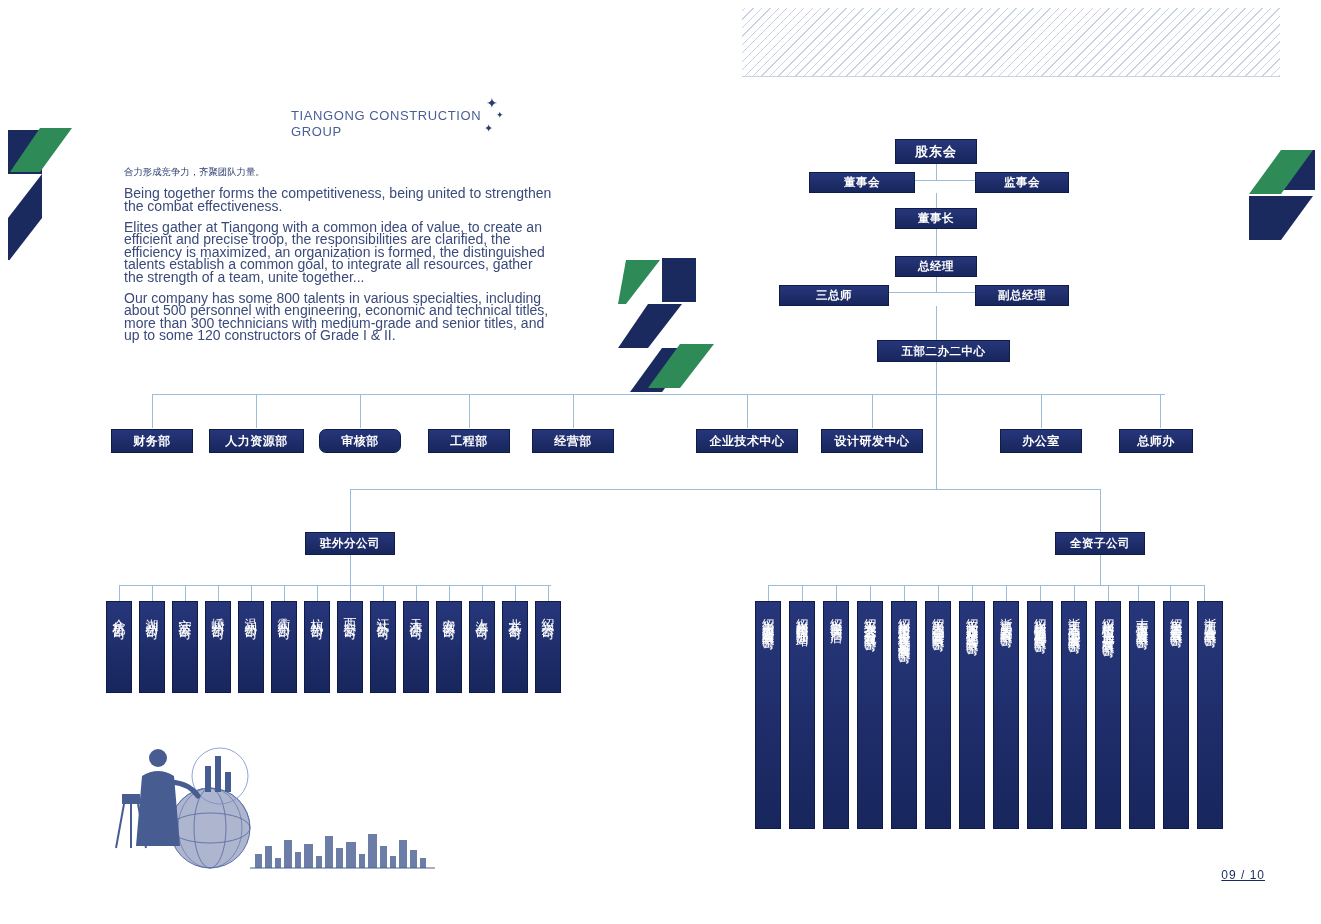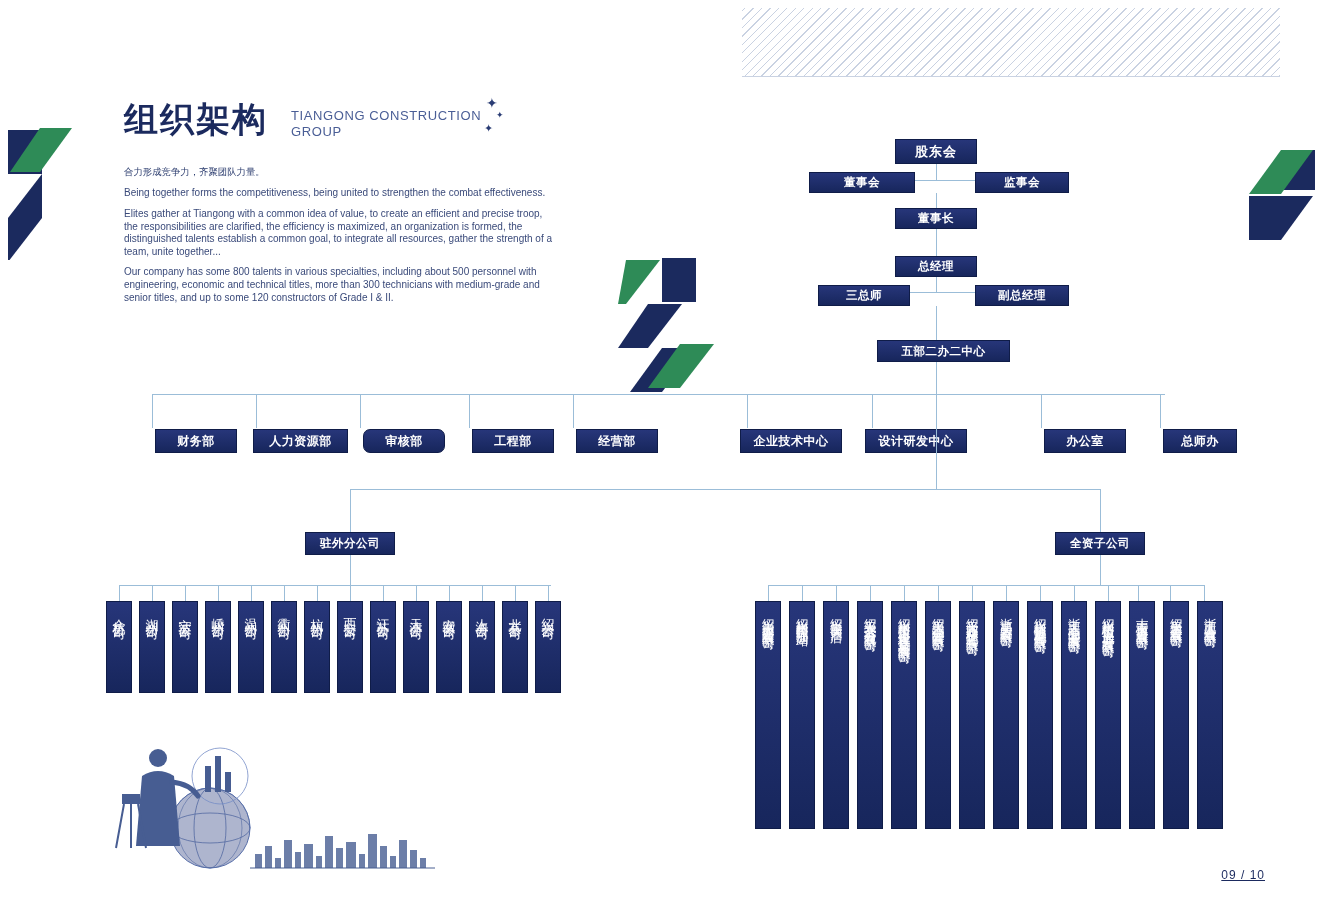--- a/index.html
+++ b/index.html
@@ -75,21 +75,21 @@
     top: 165px;
     width: 430px;
   }
   .para p {
     margin: 0 0 8px 0;
     font-size: 9.4px;
     line-height: 14.4px;
     color: #2b3c6e;
   }
   .para p.en {
-    font-size: 10px;
+    font-size: 14px;
     line-height: 12.6px;
     color: #3a4a7a;
   }
 
   
   .node {
     position: absolute;
     box-sizing: border-box;
     background: linear-gradient(180deg, #27367a 0%, #17265c 100%);
     color: #ffffff;
@@ -103,21 +103,20 @@
     white-space: nowrap;
   }
   .node.sm {
     font-size: 11.5px;
     letter-spacing: 0.5px;
     font-weight: bold;
   }
   .node.dept {
     font-size: 12px;
     letter-spacing: 0.5px;
-    margin-left: 44px;
   }
   .node.vert {
     writing-mode: vertical-rl;
     text-orientation: upright;
     letter-spacing: 2px;
     font-size: 12.5px;
     line-height: 1;
     padding: 6px 0;
     justify-content: flex-start;
     align-items: center;
@@ -187,21 +186,20 @@
   <svg class="chev" style="left:618px; top:248px;" width="110" height="150" viewBox="0 0 110 150">
     <polygon points="8,12 42,12 8,56 0,56" fill="#2e8b57"></polygon>
     <polygon points="44,10 78,10 78,54 44,54" fill="#1b2a5e"></polygon>
     <polygon points="30,56 64,56 30,100 0,100" fill="#1b2a5e"></polygon>
     <polygon points="44,56 78,56 110,56 78,100 44,100" fill="#1b2a5e" opacity="0"></polygon>
     <polygon points="46,92 80,92 46,136 14,136" fill="#1b2a5e" opacity="0"></polygon>
     <polygon points="44,100 78,100 44,144 12,144" fill="#1b2a5e"></polygon>
     <polygon points="62,96 96,96 62,140 30,140" fill="#2e8b57"></polygon>
   </svg>
 
-  <div class="title-zh">组织架构</div>
   <div class="title-en">TIANGONG CONSTRUCTION GROUP</div>
   <div class="sparkle" style="left:486px; top:95px; font-size:14px;">✦</div>
   <div class="sparkle" style="left:496px; top:110px; font-size:9px;">✦</div>
   <div class="sparkle" style="left:484px; top:122px; font-size:11px;">✦</div>
 
   <div class="para">
     <p>合力形成竞争力，齐聚团队力量。</p>
     <p class="en">Being together forms the competitiveness, being united to strengthen the combat effectiveness.</p>
     <p class="en">Elites gather at Tiangong with a common idea of value, to create an efficient and precise troop, the responsibilities are clarified, the efficiency is maximized, an organization is formed, the distinguished talents establish a common goal, to integrate all resources, gather the strength of a team, unite together...</p>
     <p class="en">Our company has some 800 talents in various specialties, including about 500 personnel with engineering, economic and technical titles, more than 300 technicians with medium-grade and senior titles, and up to some 120 constructors of Grade I &amp; II.</p>
@@ -218,21 +216,21 @@
   <div class="node sm" style="left:975px; top:172px; width:94px; height:21px;">监事会</div>
 
   <div class="ln v" style="left:936px; top:193px; height:15px;"></div>
   <div class="node sm" style="left:895px; top:208px; width:82px; height:21px;">董事长</div>
 
   <div class="ln v" style="left:936px; top:229px; height:27px;"></div>
   <div class="node sm" style="left:895px; top:256px; width:82px; height:21px;">总经理</div>
 
   <div class="ln v" style="left:936px; top:277px; height:15px;"></div>
   <div class="ln h" style="left:862px; top:292px; width:148px;"></div>
-  <div class="node sm" style="left:818px; top:285px; width:92px; height:21px;">三总师</div>
+  <div class="node sm" style="left:779px; top:285px; width:110px; height:21px;">三总师</div>
   <div class="node sm" style="left:975px; top:285px; width:94px; height:21px;">副总经理</div>
 
   <div class="ln v" style="left:936px; top:306px; height:34px;"></div>
   <div class="node sm" style="left:877px; top:340px; width:133px; height:22px;">五部二办二中心</div>
 
   <div class="ln v" style="left:936px; top:362px; height:32px;"></div>
 
   <div class="ln h" style="left:152px; top:394px; width:1013px;"></div>
 
   <div class="ln v" style="left:152px; top:394px; height:34px;"></div>

